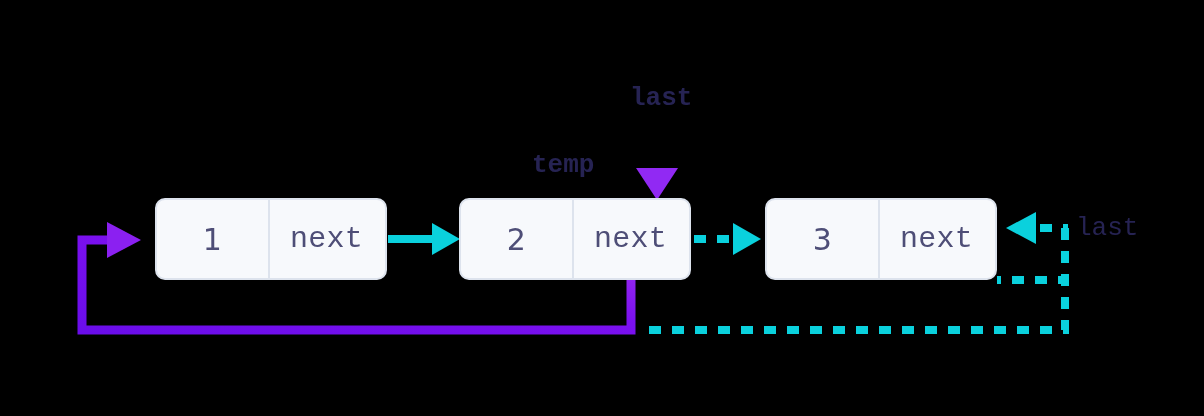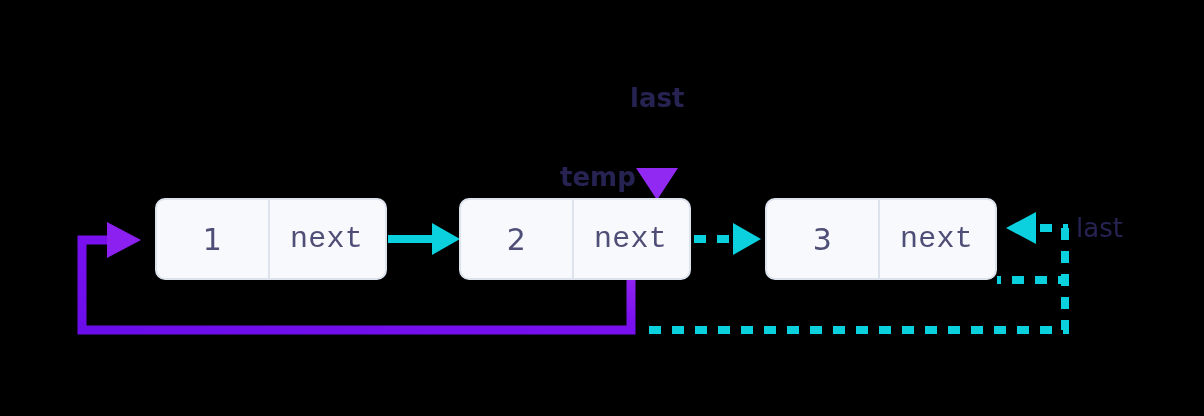--- a/index.html
+++ b/index.html
@@ -50,20 +50,21 @@
     width: 113px;
     font-family: Liberation Mono, monospace;
   }
   .ptr-label {
     position: absolute;
     color: #262353;
     font-size: 26px;
     font-weight: 700;
     white-space: nowrap;
     line-height: 1;
+    font-family: Liberation Mono, monospace;
   }
   .ptr-label.light {
     font-weight: 400;
   }
 </style>
 </head>
 <body>
 
 <div id="canvas">
 
@@ -118,17 +119,17 @@
     <div class="node-cell next-cell">next</div>
   </div>
 
   <div class="node-box" style="left:765px; top:198px; width:232px; height:82px;">
     <div class="node-cell value-cell">3</div>
     <div class="node-cell next-cell">next</div>
   </div>
 
   <div class="ptr-label" style="left:630px; top:85px;">last</div>
 
-  <div class="ptr-label" style="left:532px; top:164px;margin-left:28px;">temp</div>
+  <div class="ptr-label" style="left:532px; top:152px;">temp</div>
 
   <div class="ptr-label light" style="left:1076px; top:215px;">last</div>
 
 </div>
 
 </body></html>

